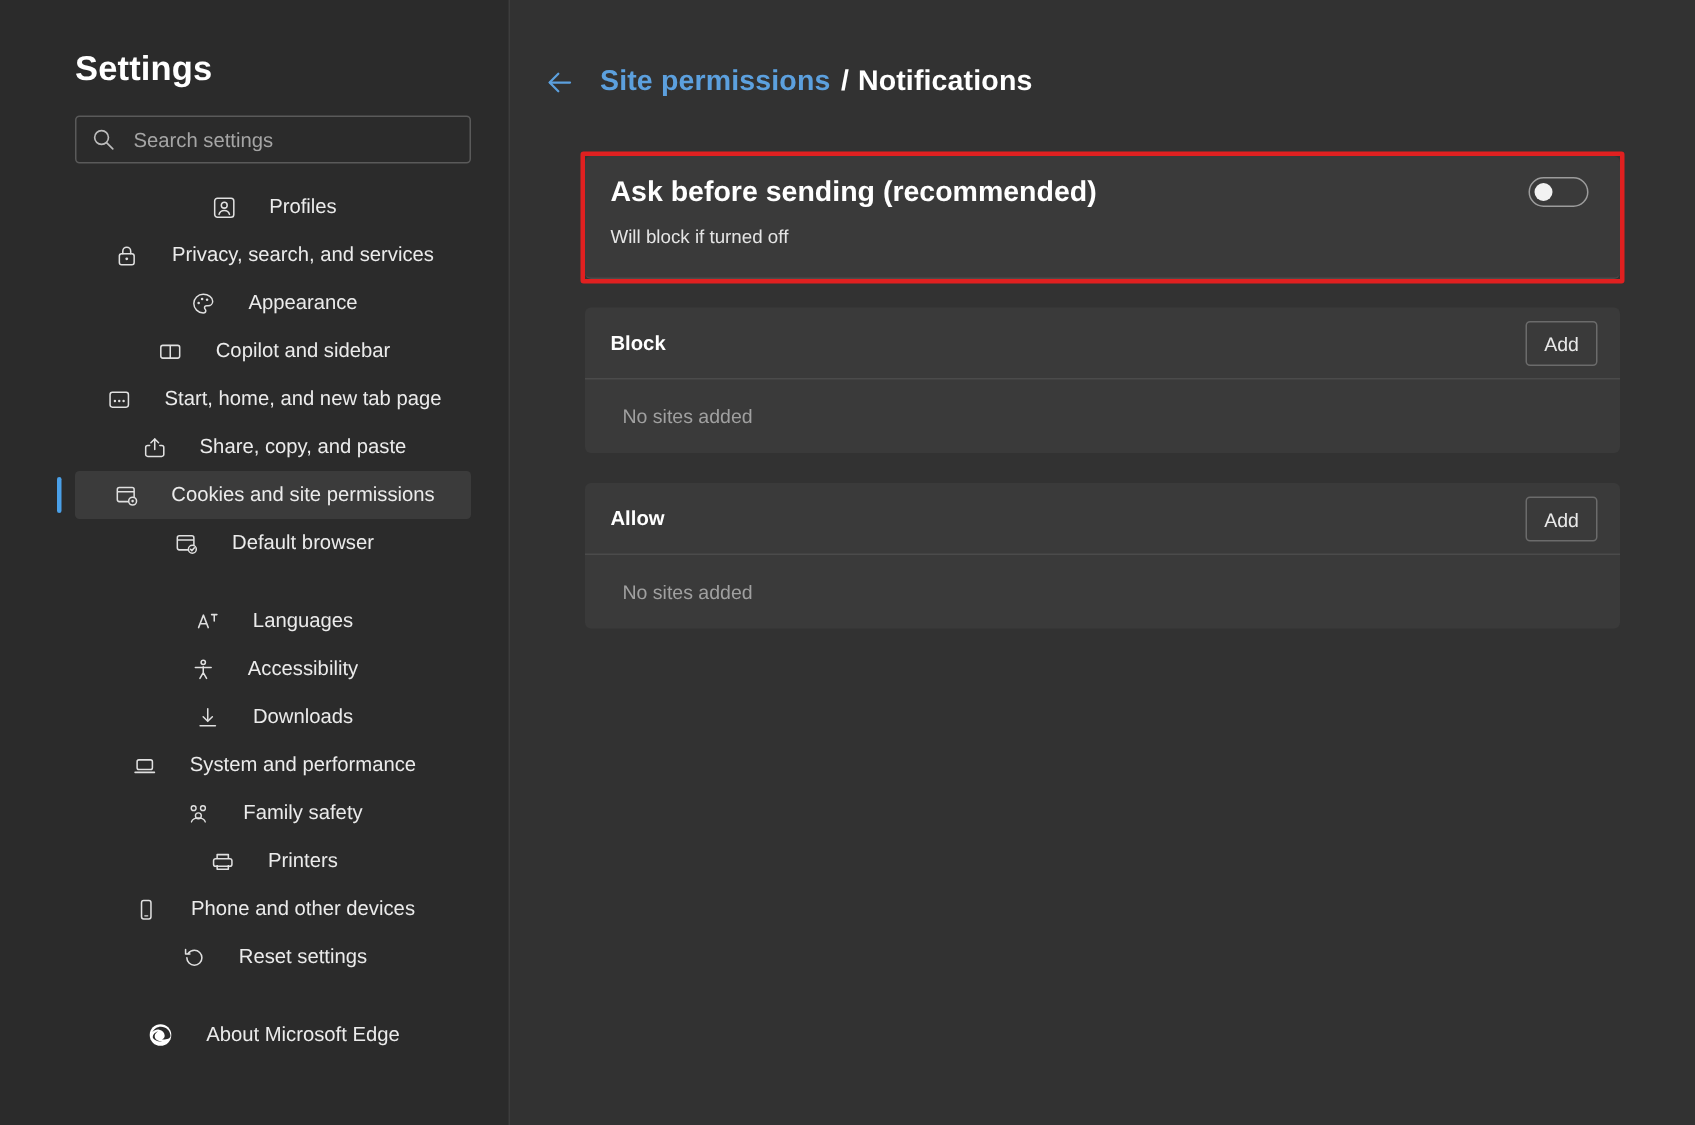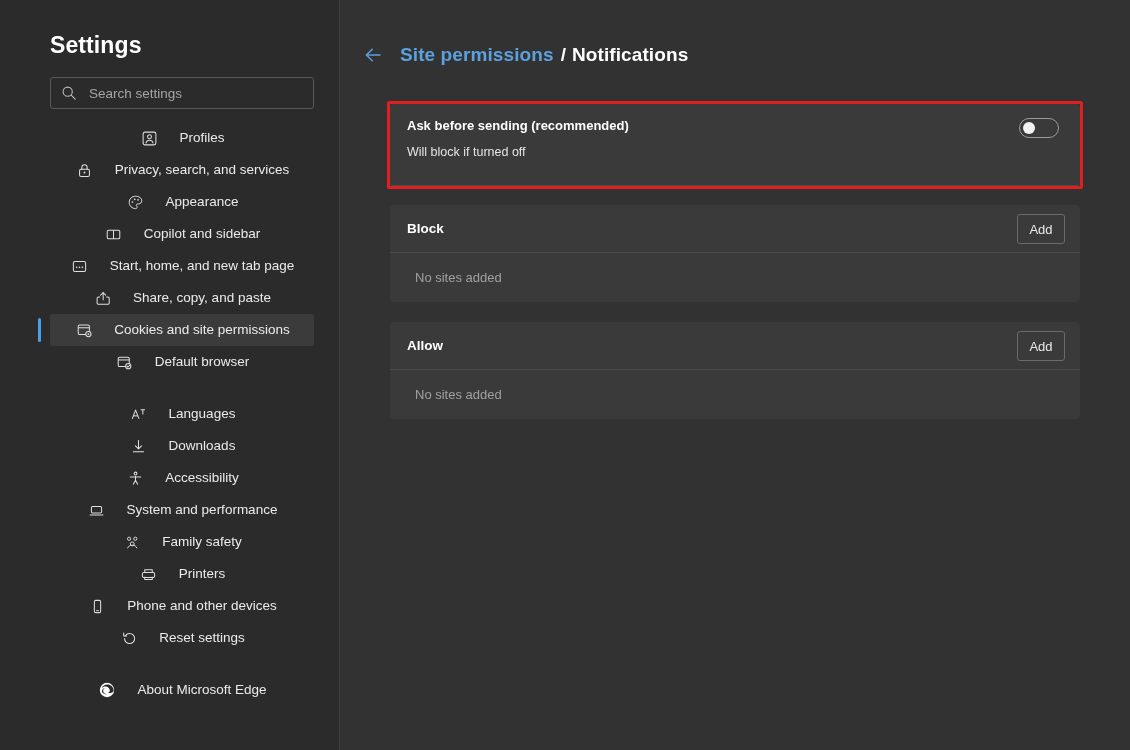--- a/index.html
+++ b/index.html
@@ -195,21 +195,21 @@
     top: 104px;
     height: 82px;
     border-bottom: 1px solid #4b4b4b;
   }
   .ask-row {
     position: relative;
     height: 100%;
     padding: 15px 22px 0 17px;
   }
   .ask-title {
-    font-size: 13px;
+    font-size: 19px;
     font-weight: bold;
     color: #ffffff;
     line-height: 1;
   }
   .ask-sub {
     margin-top: 14px;
     font-size: 12.5px;
     color: #e5e5e5;
     line-height: 1;
   }
@@ -400,37 +400,37 @@
             <line x1="4.3" y1="11.6" x2="9" y2="11.6" stroke="#e0e0e0" stroke-width="1.2"></line>
             <path d="M13 4.4h4.2M15.1 4.4v5" stroke="#e0e0e0" stroke-width="1.2" stroke-linecap="round"></path>
           </svg>
         </span>
         <span class="nav-label">Languages</span>
       </div>
 
       <div class="nav-item">
         <span class="nav-icon">
           <svg width="17" height="17" viewBox="0 0 20 20" fill="none">
+            <circle cx="10" cy="4.2" r="1.7" stroke="#e0e0e0" stroke-width="1.2"></circle>
+            <path d="M3.8 8.2h12.4" stroke="#e0e0e0" stroke-width="1.2" stroke-linecap="round"></path>
+            <path d="M10 7.6v4.6M10 12.2l-2.6 4.6M10 12.2l2.6 4.6" stroke="#e0e0e0" stroke-width="1.2" stroke-linecap="round"></path>
+          </svg>
+        </span>
+        <span class="nav-label">Accessibility</span>
+      </div>
+
+      <div class="nav-item">
+        <span class="nav-icon">
+          <svg width="17" height="17" viewBox="0 0 20 20" fill="none">
             <path d="M10 3v9.4" stroke="#e0e0e0" stroke-width="1.2" stroke-linecap="round"></path>
             <path d="M6.4 9.2L10 12.8l3.6-3.6" stroke="#e0e0e0" stroke-width="1.2" stroke-linecap="round" stroke-linejoin="round"></path>
             <line x1="4" y1="16.2" x2="16" y2="16.2" stroke="#e0e0e0" stroke-width="1.2" stroke-linecap="round"></line>
           </svg>
         </span>
         <span class="nav-label">Downloads</span>
-      </div>
-
-      <div class="nav-item">
-        <span class="nav-icon">
-          <svg width="17" height="17" viewBox="0 0 20 20" fill="none">
-            <circle cx="10" cy="4.2" r="1.7" stroke="#e0e0e0" stroke-width="1.2"></circle>
-            <path d="M3.8 8.2h12.4" stroke="#e0e0e0" stroke-width="1.2" stroke-linecap="round"></path>
-            <path d="M10 7.6v4.6M10 12.2l-2.6 4.6M10 12.2l2.6 4.6" stroke="#e0e0e0" stroke-width="1.2" stroke-linecap="round"></path>
-          </svg>
-        </span>
-        <span class="nav-label">Accessibility</span>
       </div>
 
       <div class="nav-item">
         <span class="nav-icon">
           <svg width="17" height="17" viewBox="0 0 20 20" fill="none">
             <rect x="4" y="5.4" width="12" height="7.6" rx="1.4" stroke="#e0e0e0" stroke-width="1.2"></rect>
             <line x1="2.4" y1="15.2" x2="17.6" y2="15.2" stroke="#e0e0e0" stroke-width="1.2" stroke-linecap="round"></line>
           </svg>
         </span>
         <span class="nav-label">System and performance</span>

